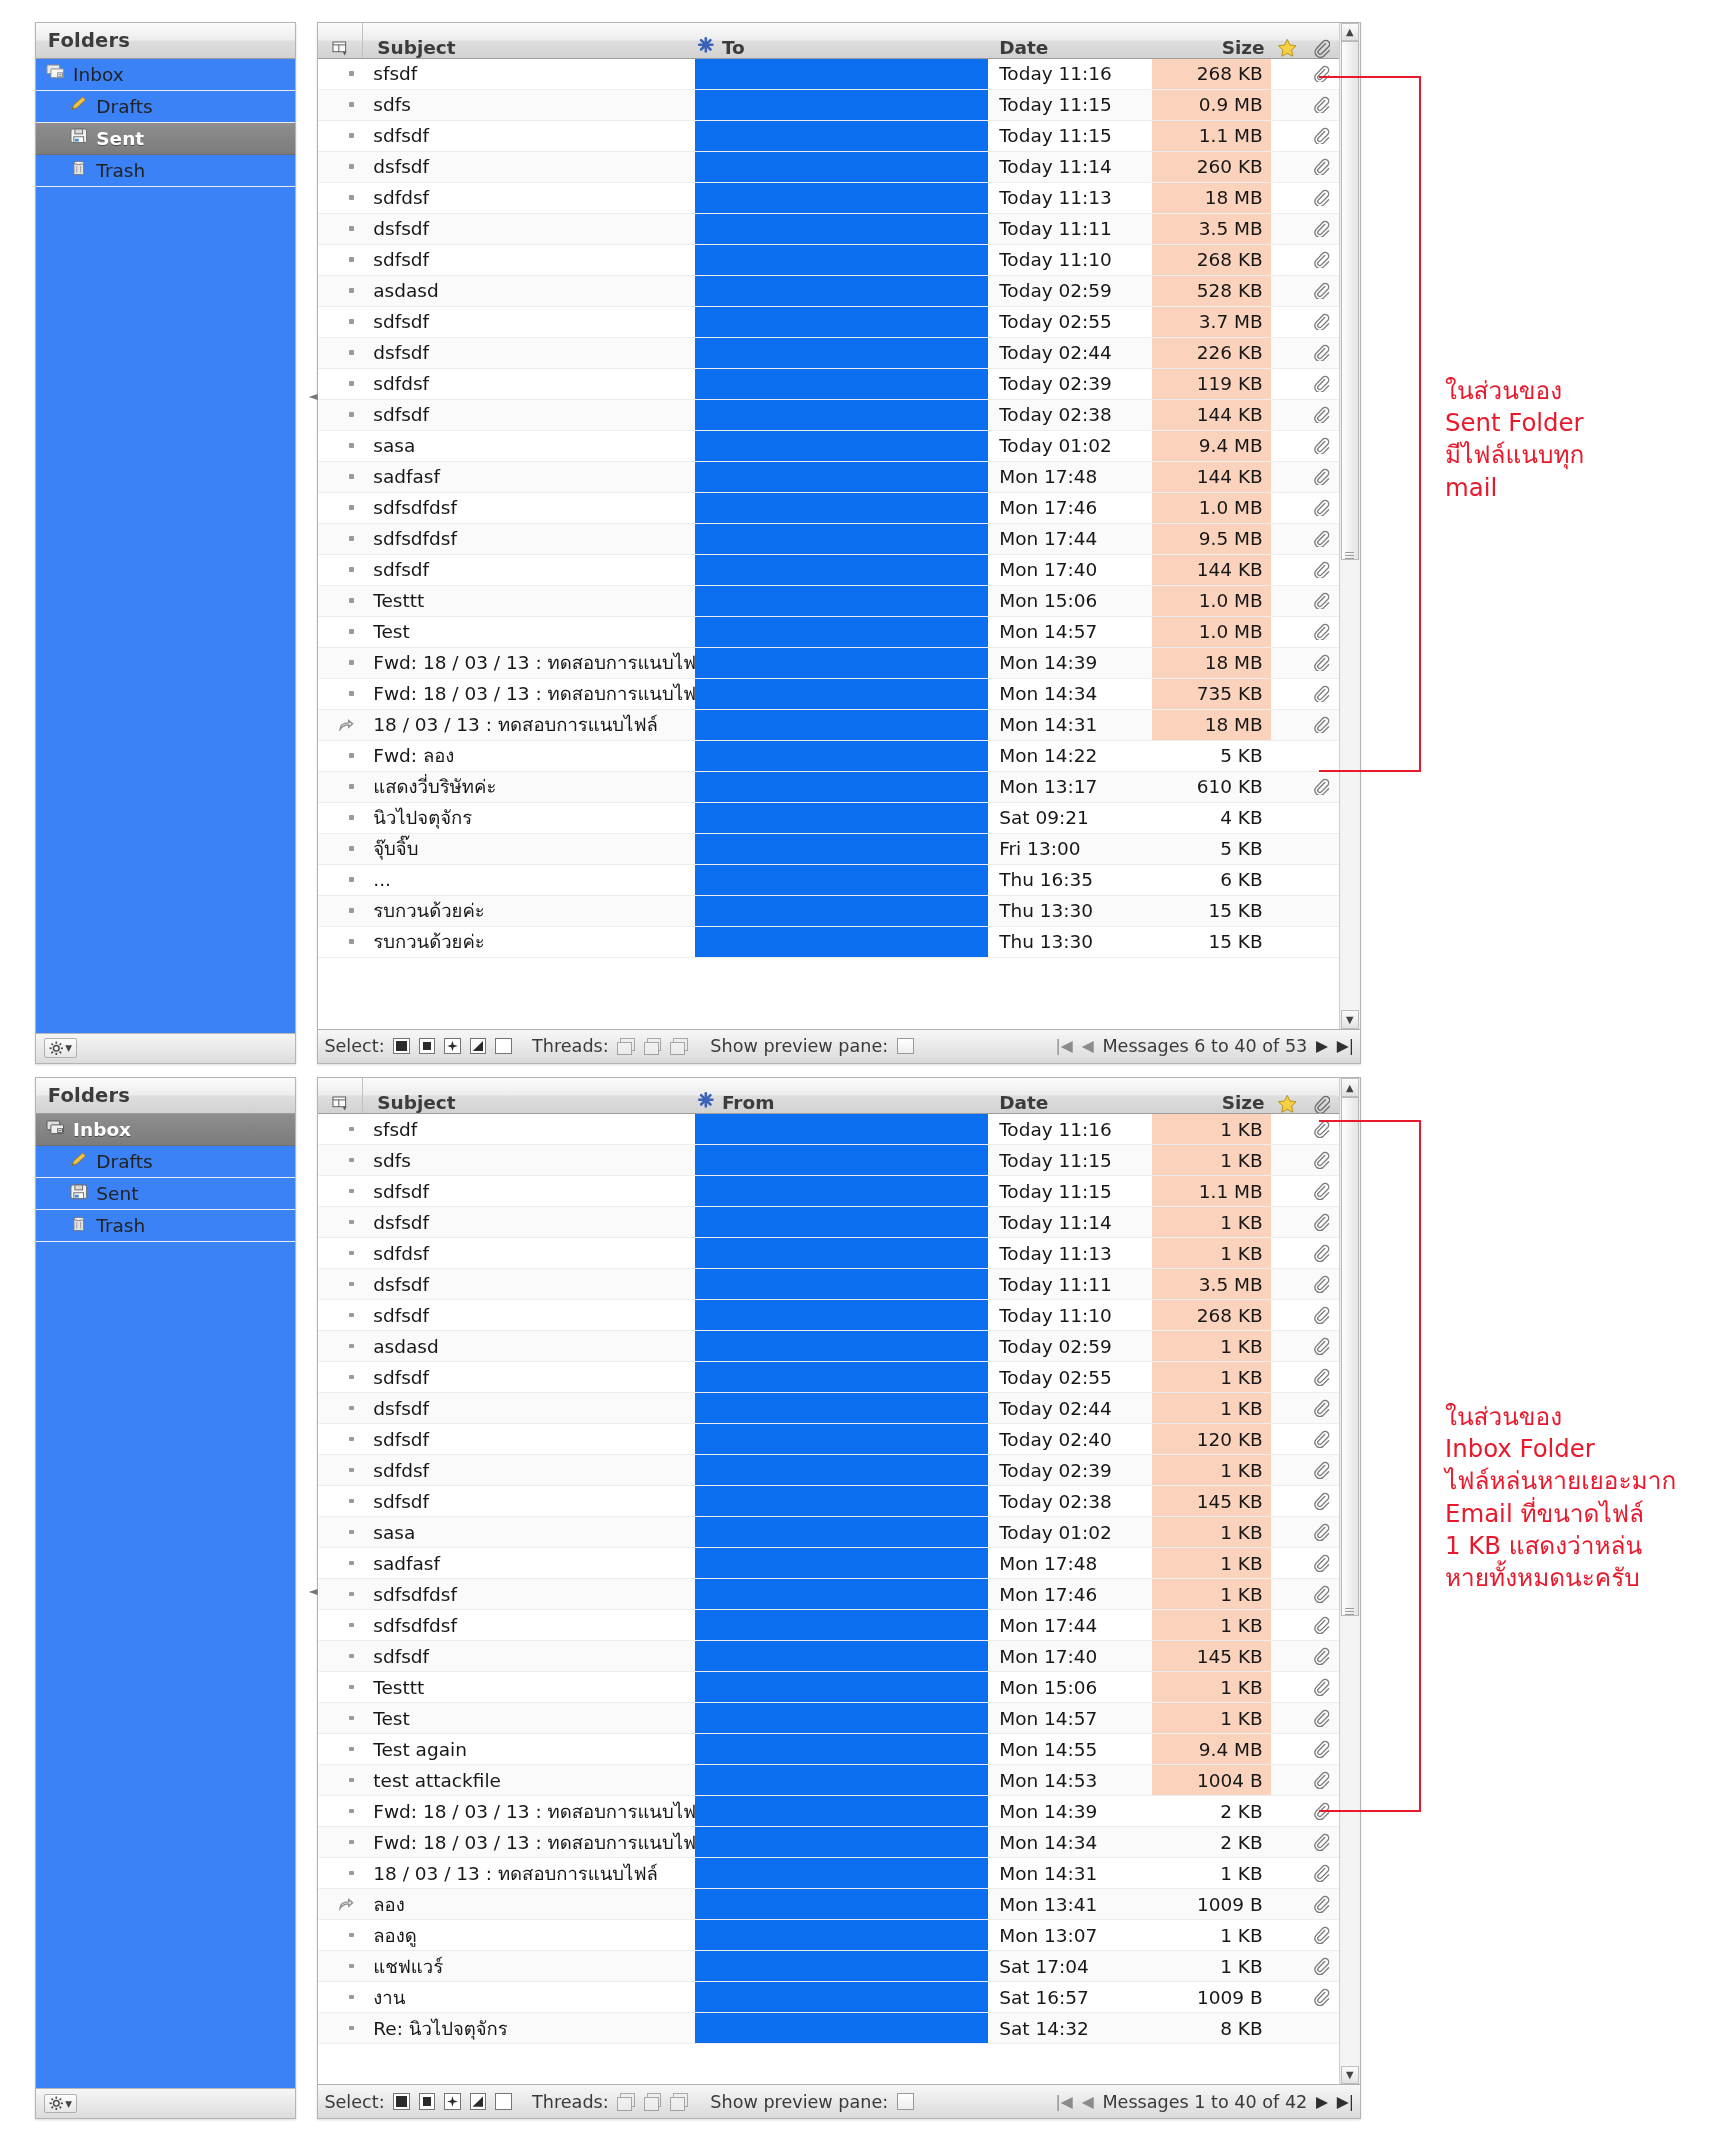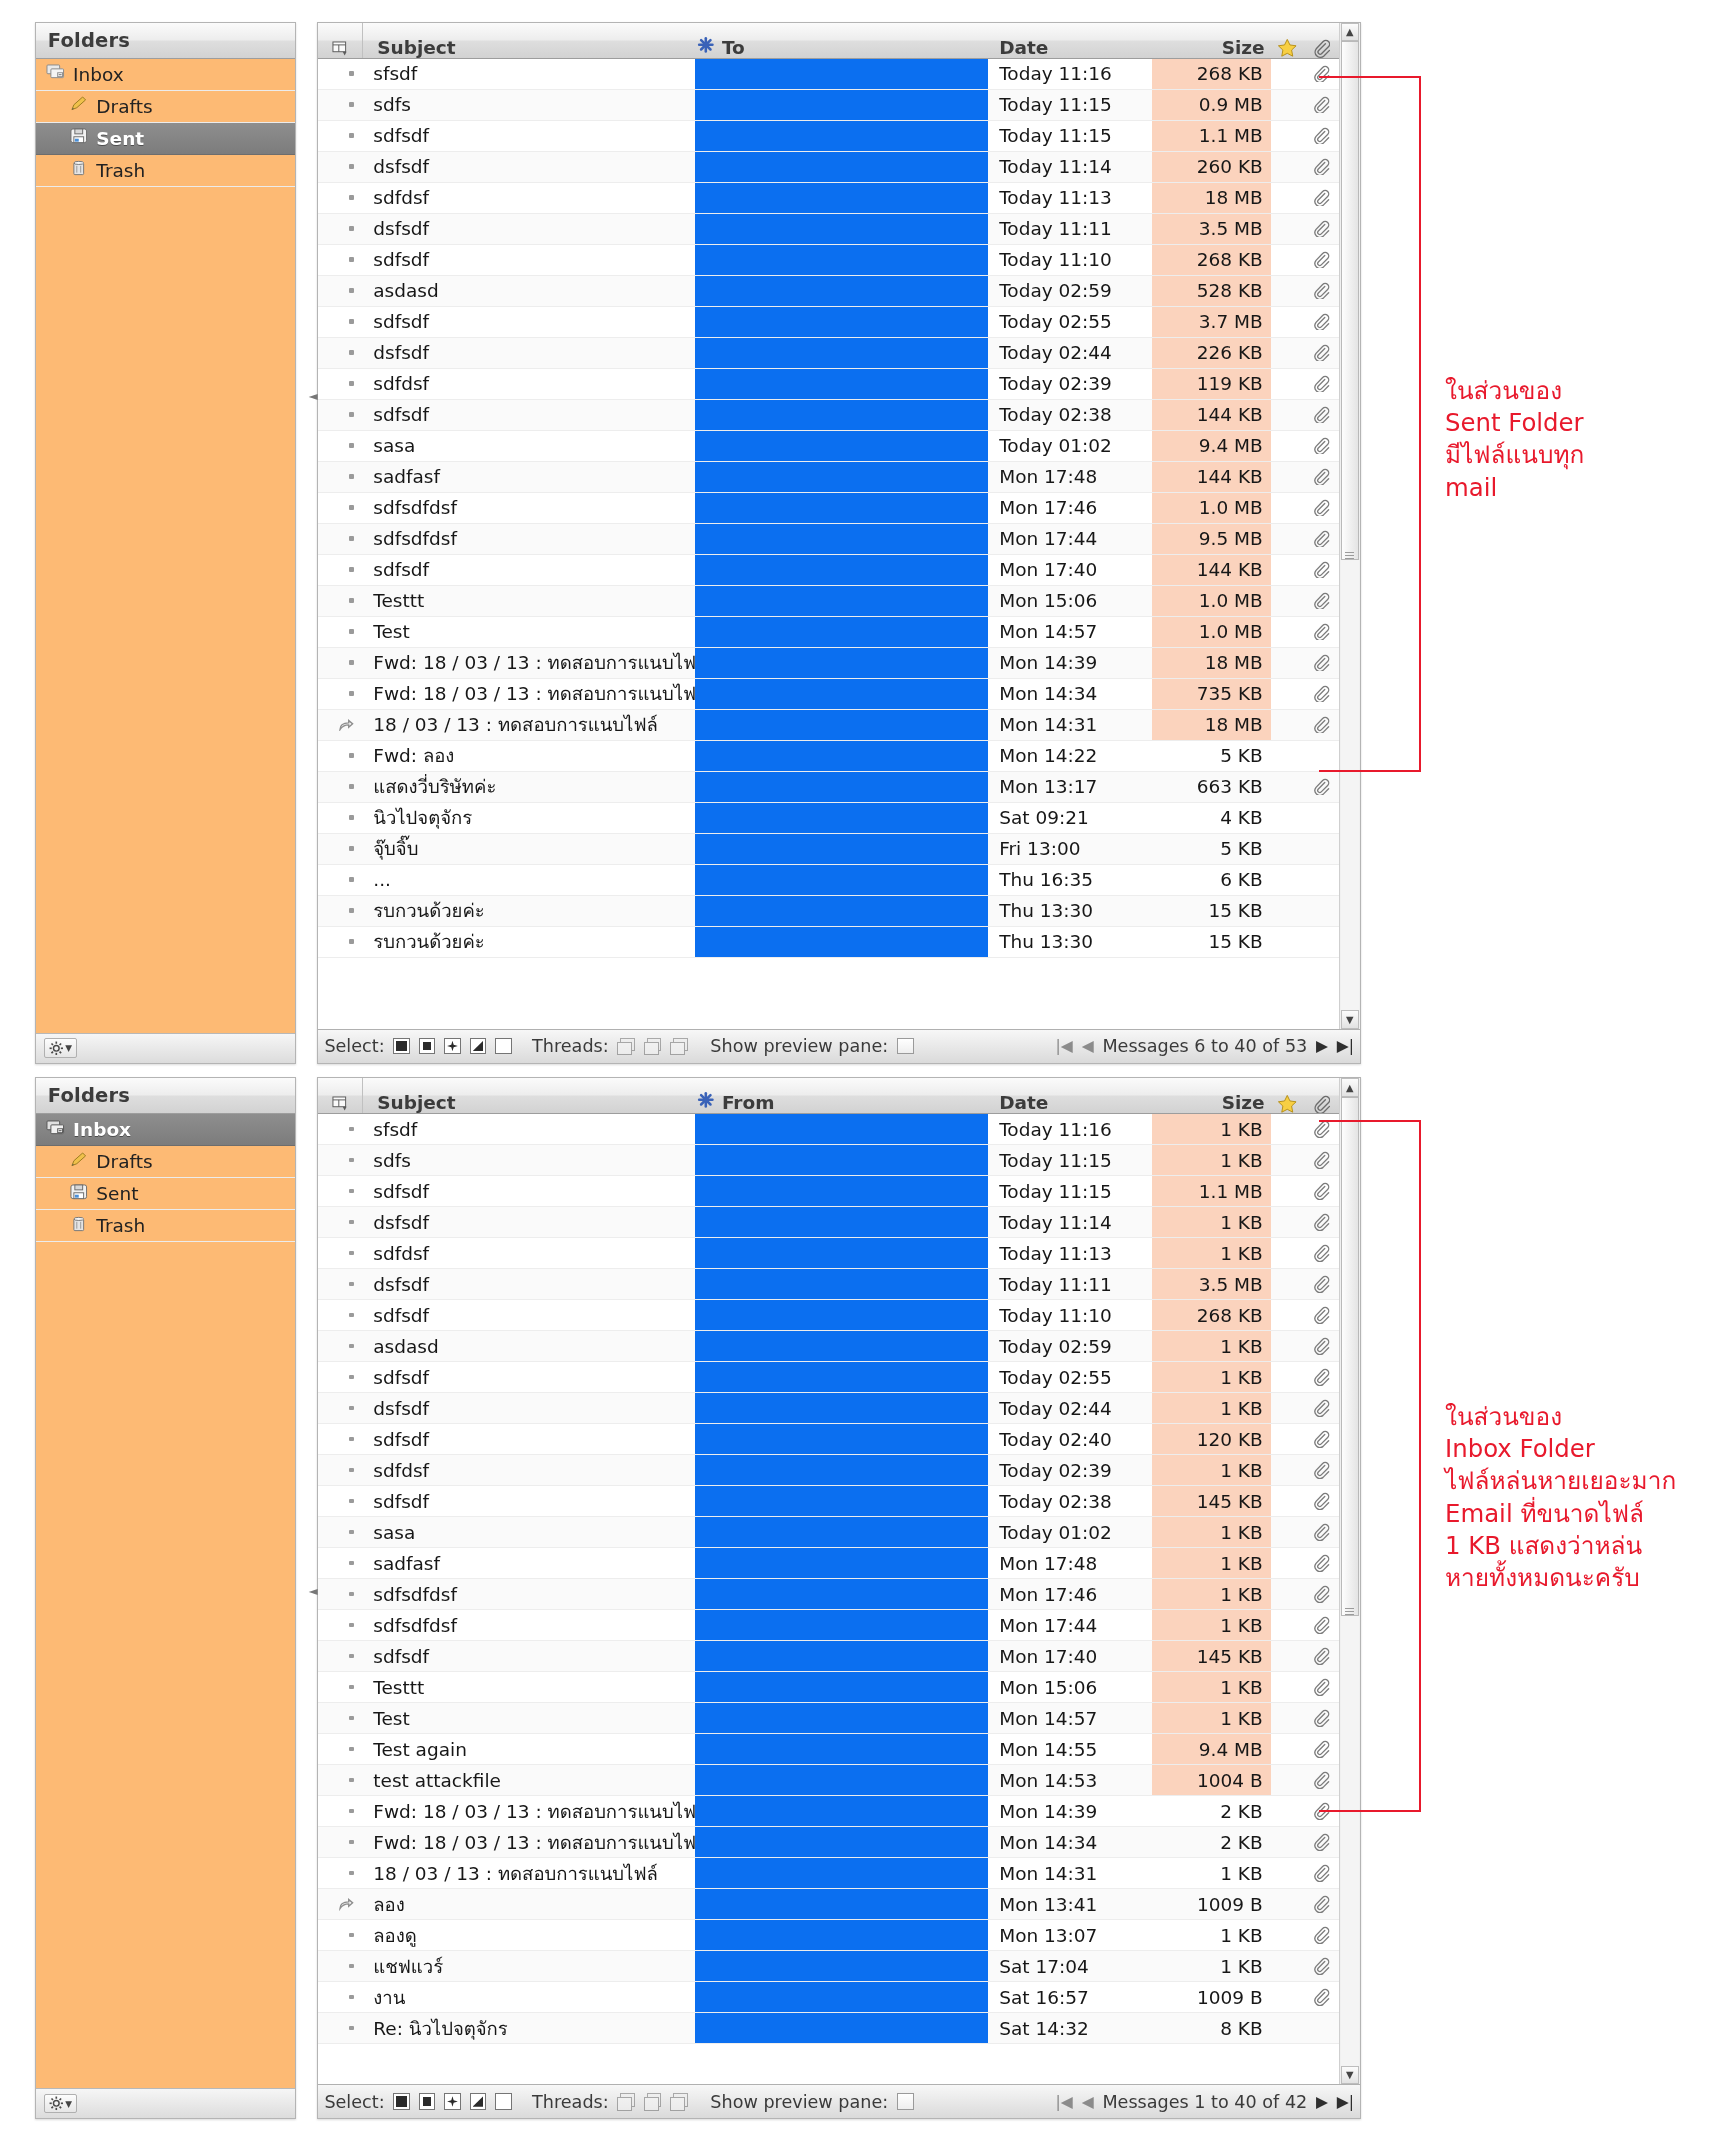--- a/index.html
+++ b/index.html
@@ -35,21 +35,21 @@
     height:35px;flex:0 0 35px;
     background:linear-gradient(to bottom,#fbfbfb 0%,#ededed 48%,#dedede 52%,#d2d2d2 100%);
     border-bottom:1px solid #9d9d9d;
     display:flex;align-items:center;
     font-weight:bold;color:#3c3c3c;
     font-size:19.5px;
     padding-left:11.7px;
     letter-spacing:0.2px;
     position:relative;
   }
-  .folder-list{flex:1;overflow:hidden;background:#fdba74;}
+  .folder-list{flex:1;overflow:hidden;background:#3b82f6;}
   .folder-row{
     height:31px;display:flex;align-items:center;
     border-bottom:1px solid #ececec;
     padding-left:9.8px;
     font-size:18.5px;color:#222;
     gap:7.8px;
   }
   .folder-row.lvl1{padding-left:33px;}
   .folder-row.sel{
     background:linear-gradient(to bottom,#8e8e8e,#7c7c7c);
@@ -623,21 +623,21 @@
                     <div class="c star"></div>
                     <div class="c clip"></div>
                   </div>
                   <div class="row">
                     <div class="c flag">
                       <span style="display:inline-block;width:4.9px;height:4.9px;background:#9a9a9a;border-radius:1px;"></span>
                     </div>
                     <div class="c subject">แสดงวี่บริษัทค่ะ</div>
                     <div class="c addr"></div>
                     <div class="c date">Mon 13:17</div>
-                    <div class="c size">663 KB</div>
+                    <div class="c size">610 KB</div>
                     <div class="c star"></div>
                     <div class="c clip">
                       <svg width="17.6" height="17.6" viewBox="0 0 20 20">
                         <path d="M14.5 5.2L7.2 12.5a2.3 2.3 0 003.3 3.3l7.3-7.3a4 4 0 00-5.7-5.7L4.6 10.6a5.7 5.7 0 008 8l6.3-6.3" fill="none" stroke="#7c7c7c" stroke-width="1.5" stroke-linecap="round"></path>
                       </svg>
                     </div>
                   </div>
                   <div class="row">
                     <div class="c flag">
                       <span style="display:inline-block;width:4.9px;height:4.9px;background:#9a9a9a;border-radius:1px;"></span>

